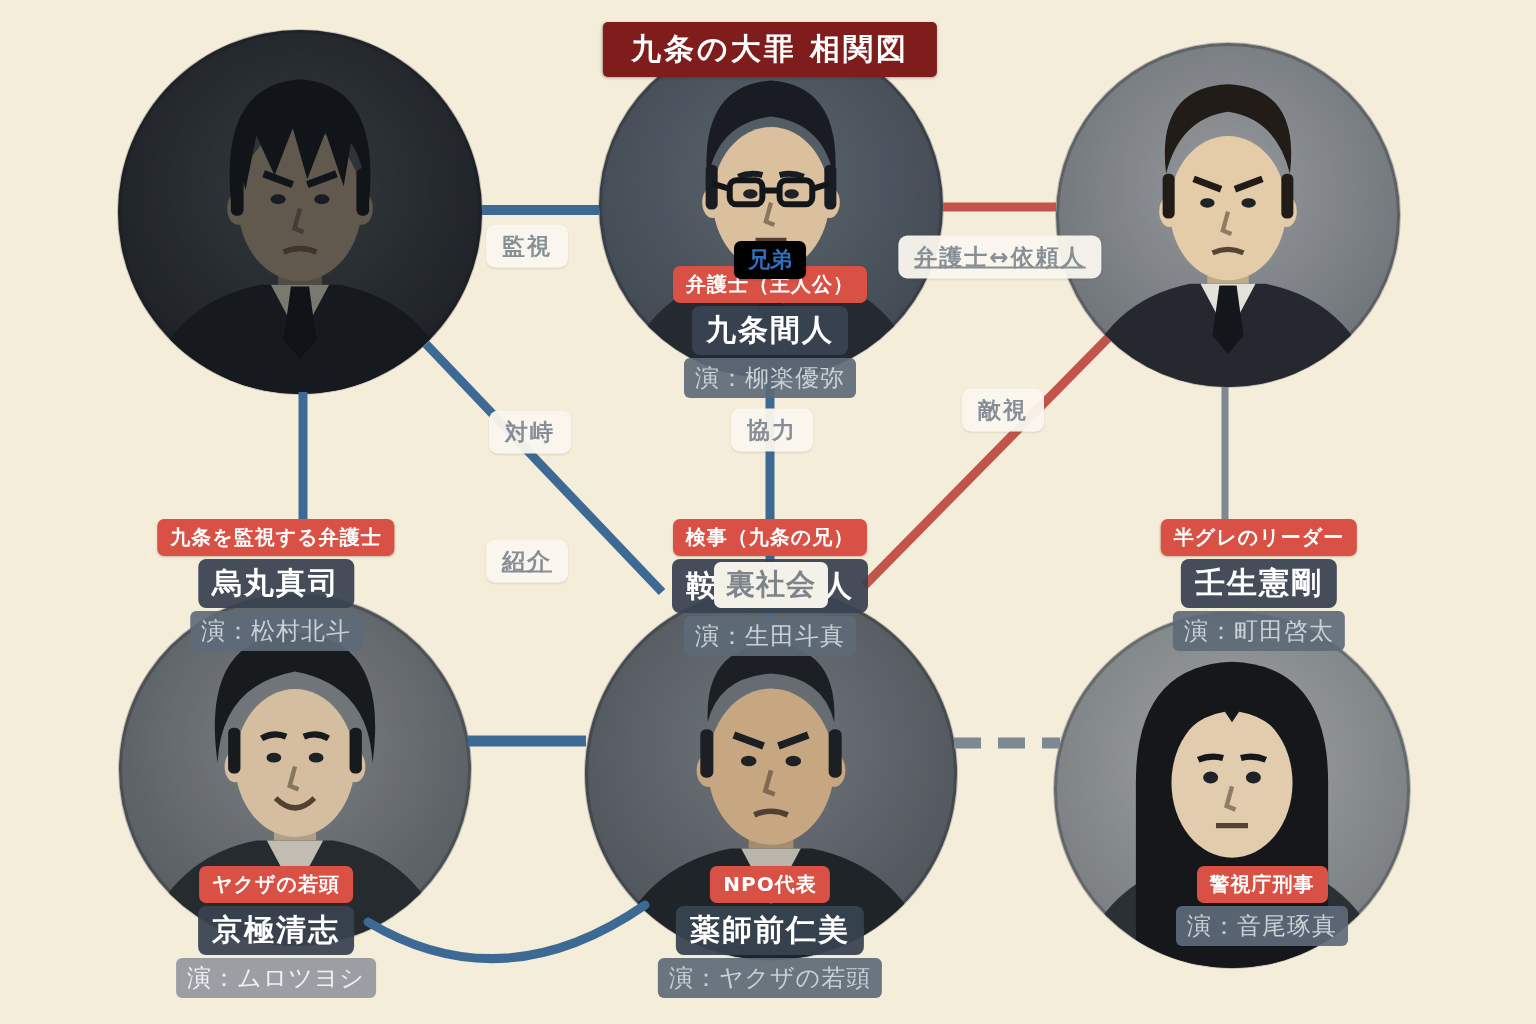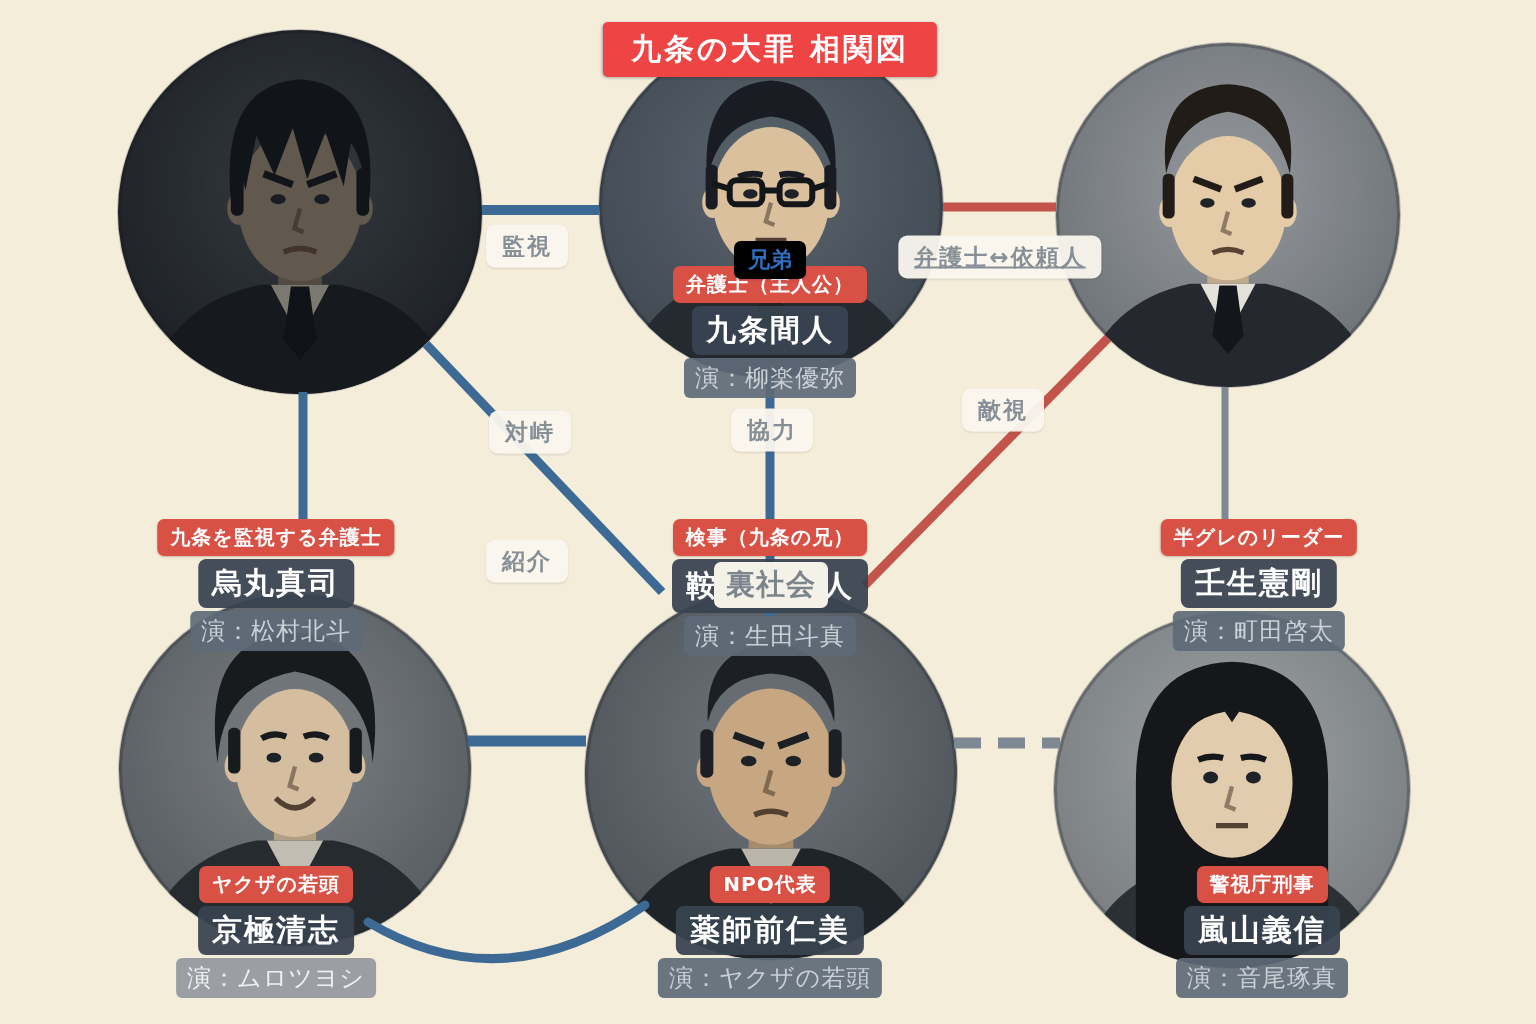--- a/index.html
+++ b/index.html
@@ -47,21 +47,21 @@
     padding:3px 12px;border-radius:7px;margin:0 -6px 0 -4px;
     position:relative;z-index:2;transform:translateY(-1px);letter-spacing:1px;
   }
   .actor{
     margin-top:3px;background:rgba(93,106,119,0.92);color:#c9d0d6;
     font-size:24px;padding:4px 11px;border-radius:6px;white-space:nowrap;letter-spacing:1px;
   }
   .actor.light{background:rgba(146,152,160,0.92);color:#eef0f2;}
   .title{
     position:absolute;z-index:5;left:770px;top:22px;transform:translateX(-50%);
-    background:#ef4444;color:#ffffff;font-size:30px;font-weight:bold;
+    background:#7f1d1d;color:#ffffff;font-size:30px;font-weight:bold;
     padding:7px 28px;border-radius:5px;letter-spacing:3px;white-space:nowrap;
     box-shadow:0 1px 3px rgba(30,38,48,0.35);
   }
 </style>
 </head>
 <body>
 
 <div class="stage">
   <div class="title">九条の大罪 相関図</div>
   <div id="portraits">
@@ -210,21 +210,21 @@
       <line x1="468" y1="741" x2="586" y2="741" stroke="#3d6a94" stroke-width="11"></line>
       <line x1="954" y1="743" x2="1060" y2="743" stroke="#7e8993" stroke-width="11" stroke-dasharray="27 17"></line>
       <path d="M 368 922 Q 503 1003 645 905" fill="none" stroke-linecap="round" stroke="#3d6a94" stroke-width="9"></path>
     </svg>
   <div id="labels">
       <div class="edge-chip" style="left: 527px; top: 246px;">監視</div>
       <div class="edge-chip" style="left: 1000px; top: 257px; text-decoration: underline;">弁護士↔依頼人</div>
       <div class="edge-chip" style="left: 530px; top: 432px;">対峙</div>
       <div class="edge-chip" style="left: 772px; top: 430px;">協力</div>
       <div class="edge-chip" style="left: 1003px; top: 410px;">敵視</div>
-      <div class="edge-chip" style="left: 527px; top: 561px;">紹介</div>
+      <div class="edge-chip" style="left: 527px; top: 561px; text-decoration: underline;">紹介</div>
       <div class="cblock" style="left: 770px; top: 241px;">
         <div class="rel-chip">兄弟</div>
         <div class="badge">弁護士（主人公）</div>
         <div class="cname">九条間人</div>
         <div class="actor">演：柳楽優弥</div>
       </div>
       <div class="cblock" style="left: 276px; top: 519px;">
         <div class="badge">九条を監視する弁護士</div>
         <div class="cname">烏丸真司</div>
         <div class="actor">演：松村北斗</div>
@@ -248,17 +248,16 @@
         <div class="cname">京極清志</div>
         <div class="actor light">演：ムロツヨシ</div>
       </div>
       <div class="cblock" style="left: 770px; top: 866px;">
         <div class="badge">NPO代表</div>
         <div class="cname">薬師前仁美</div>
         <div class="actor">演：ヤクザの若頭</div>
       </div>
       <div class="cblock" style="left: 1262px; top: 866px;">
         <div class="badge">警視庁刑事</div>
-        <div class="cname">嵐山義信</div>
         <div class="actor">演：音尾琢真</div>
       </div>
     </div>
 </div>
 
 </body></html>

